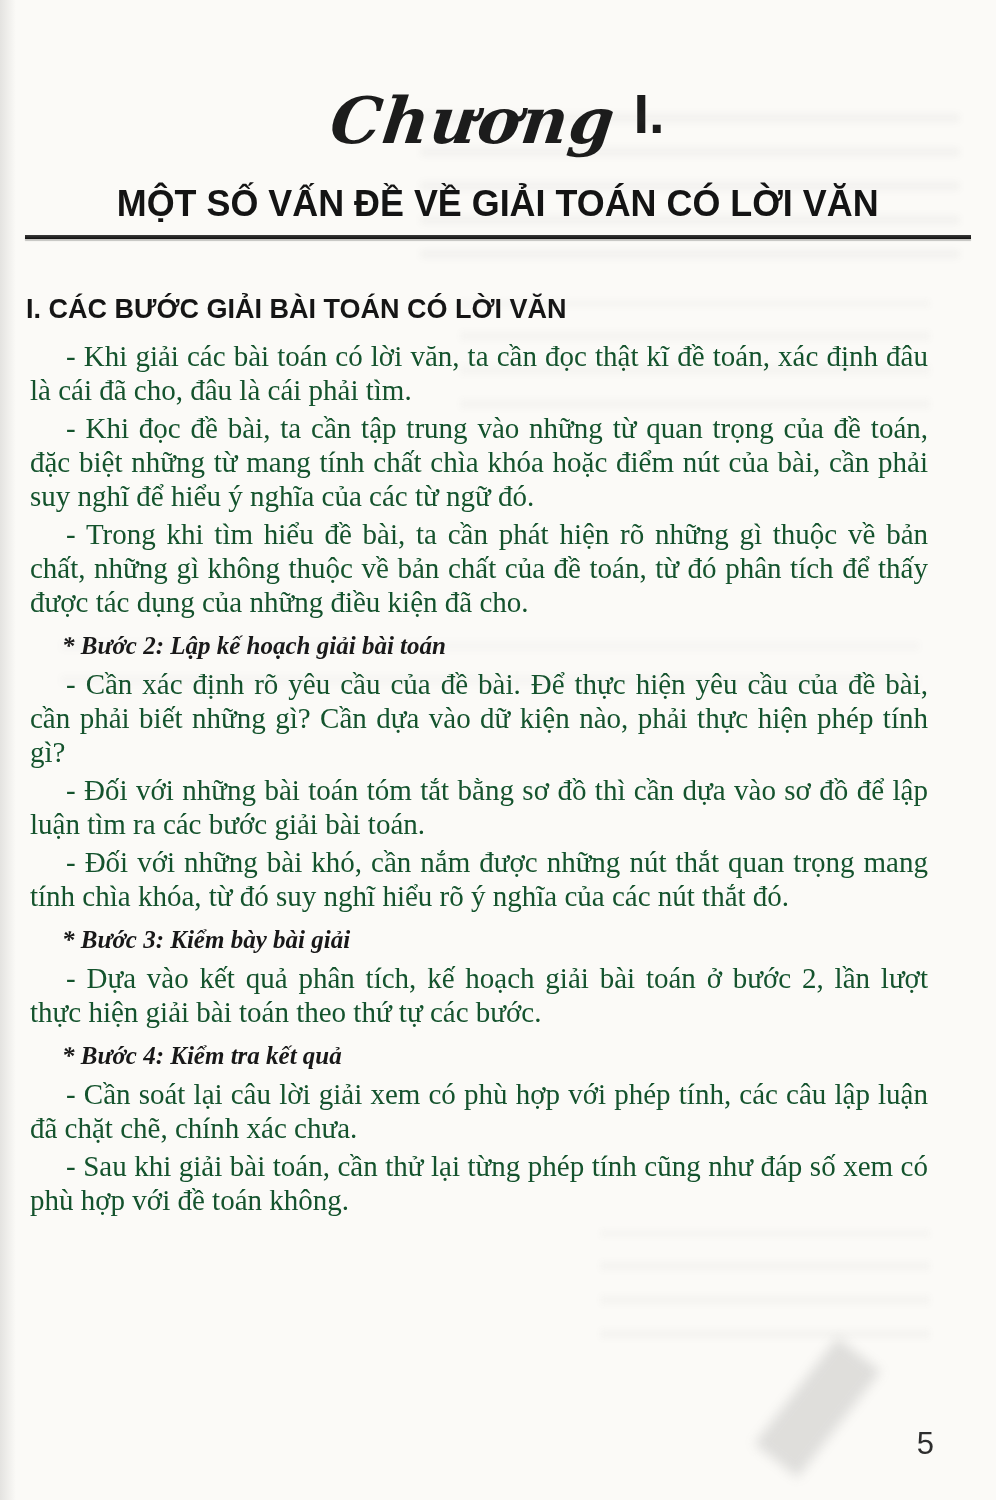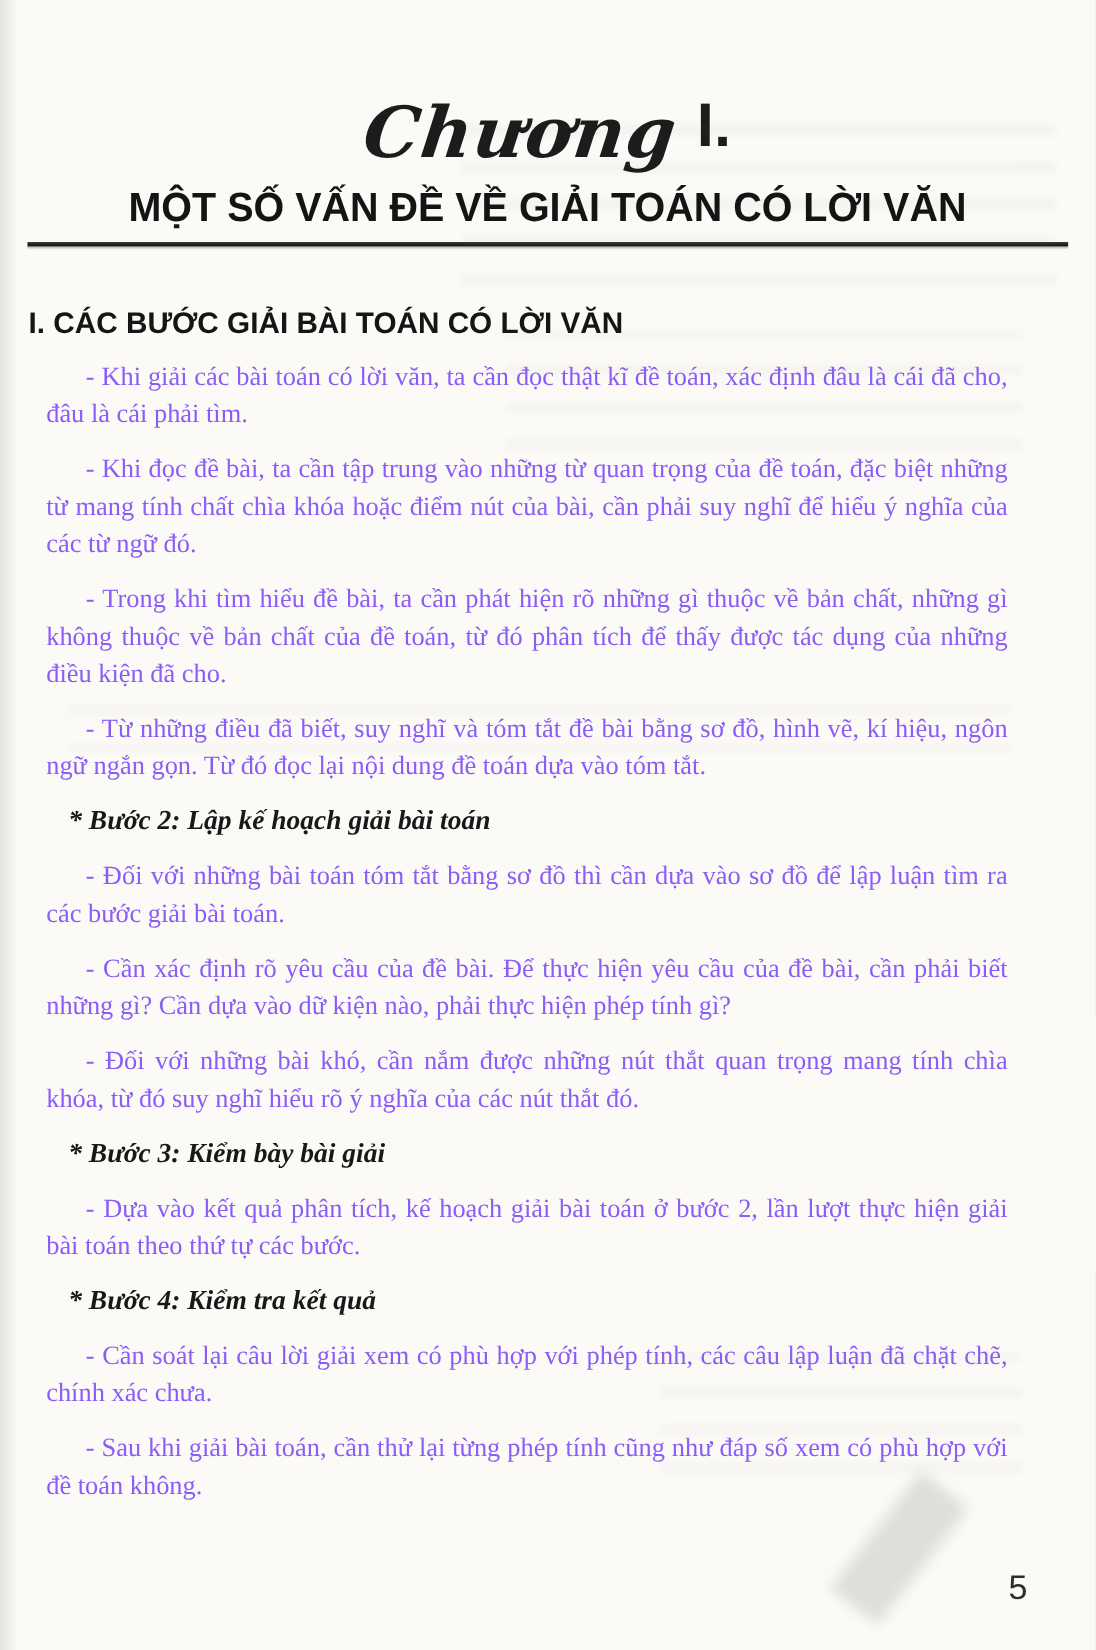--- a/index.html
+++ b/index.html
@@ -58,21 +58,21 @@
   }
   .chapter-numeral {
     display: inline-block;
     font-family: "Liberation Sans", "DejaVu Sans", sans-serif;
     font-weight: bold;
     font-size: 56px;
     line-height: 1;
     margin-left: 14px;
     vertical-align: 10px;
   }
-  .title-wrap { text-align: center; margin-top: 14px; }
+  .title-wrap { text-align: center; margin-top: 30px; }
   .title {
     display: inline-block;
     margin: 0;
     font-family: "Liberation Sans", "DejaVu Sans", sans-serif;
     font-weight: bold;
     font-size: 37px;
     line-height: 1.15;
     letter-spacing: 0px;
     transform: scaleX(0.97);
     color: #141414;
@@ -96,26 +96,26 @@
   }
   .step-heading {
     margin: 10px 0 4px 36px;
     font-size: 25px;
     font-weight: bold;
     font-style: italic;
     line-height: 34px;
     color: #181818;
   }
   .para {
-    margin: 16px;
-    font-size: 24px;
+    margin: 4px;
+    font-size: 29px;
     line-height: 34px;
     text-align: justify;
     text-indent: 36px;
-    color: #8b5cf6;
+    color: #14532d;
   }
 
   .page-number {
     position: absolute;
     right: 62px;
     bottom: 38px;
     font-family: "Liberation Sans", "DejaVu Sans", sans-serif;
     font-size: 31px;
     color: #2d2d2d;
   }
@@ -141,25 +141,24 @@
     </div>
     <div class="rule"></div>
   </header>
 
   <main class="main">
     <h2 class="section-heading">I. CÁC BƯỚC GIẢI BÀI TOÁN CÓ LỜI VĂN</h2>
 
     <p class="para">- Khi giải các bài toán có lời văn, ta cần đọc thật kĩ đề toán, xác định đâu là cái đã cho, đâu là cái phải tìm.</p>
     <p class="para">- Khi đọc đề bài, ta cần tập trung vào những từ quan trọng của đề toán, đặc biệt những từ mang tính chất chìa khóa hoặc điểm nút của bài, cần phải suy nghĩ để hiểu ý nghĩa của các từ ngữ đó.</p>
     <p class="para">- Trong khi tìm hiểu đề bài, ta cần phát hiện rõ những gì thuộc về bản chất, những gì không thuộc về bản chất của đề toán, từ đó phân tích để thấy được tác dụng của những điều kiện đã cho.</p>
-    <p class="para">- Từ những điều đã biết, suy nghĩ và tóm tắt đề bài bằng sơ đồ, hình vẽ, kí hiệu, ngôn ngữ ngắn gọn. Từ đó đọc lại nội dung đề toán dựa vào tóm tắt.</p>
 
     <h3 class="step-heading">* Bước 2: Lập kế hoạch giải bài toán</h3>
+    <p class="para">- Cần xác định rõ yêu cầu của đề bài. Để thực hiện yêu cầu của đề bài, cần phải biết những gì? Cần dựa vào dữ kiện nào, phải thực hiện phép tính gì?</p>
     <p class="para">- Đối với những bài toán tóm tắt bằng sơ đồ thì cần dựa vào sơ đồ để lập luận tìm ra các bước giải bài toán.</p>
-    <p class="para">- Cần xác định rõ yêu cầu của đề bài. Để thực hiện yêu cầu của đề bài, cần phải biết những gì? Cần dựa vào dữ kiện nào, phải thực hiện phép tính gì?</p>
     <p class="para">- Đối với những bài khó, cần nắm được những nút thắt quan trọng mang tính chìa khóa, từ đó suy nghĩ hiểu rõ ý nghĩa của các nút thắt đó.</p>
 
     <h3 class="step-heading">* Bước 3: Kiểm bày bài giải</h3>
     <p class="para">- Dựa vào kết quả phân tích, kế hoạch giải bài toán ở bước 2, lần lượt thực hiện giải bài toán theo thứ tự các bước.</p>
 
     <h3 class="step-heading">* Bước 4: Kiểm tra kết quả</h3>
     <p class="para">- Cần soát lại câu lời giải xem có phù hợp với phép tính, các câu lập luận đã chặt chẽ, chính xác chưa.</p>
     <p class="para">- Sau khi giải bài toán, cần thử lại từng phép tính cũng như đáp số xem có phù hợp với đề toán không.</p>
   </main>
 

